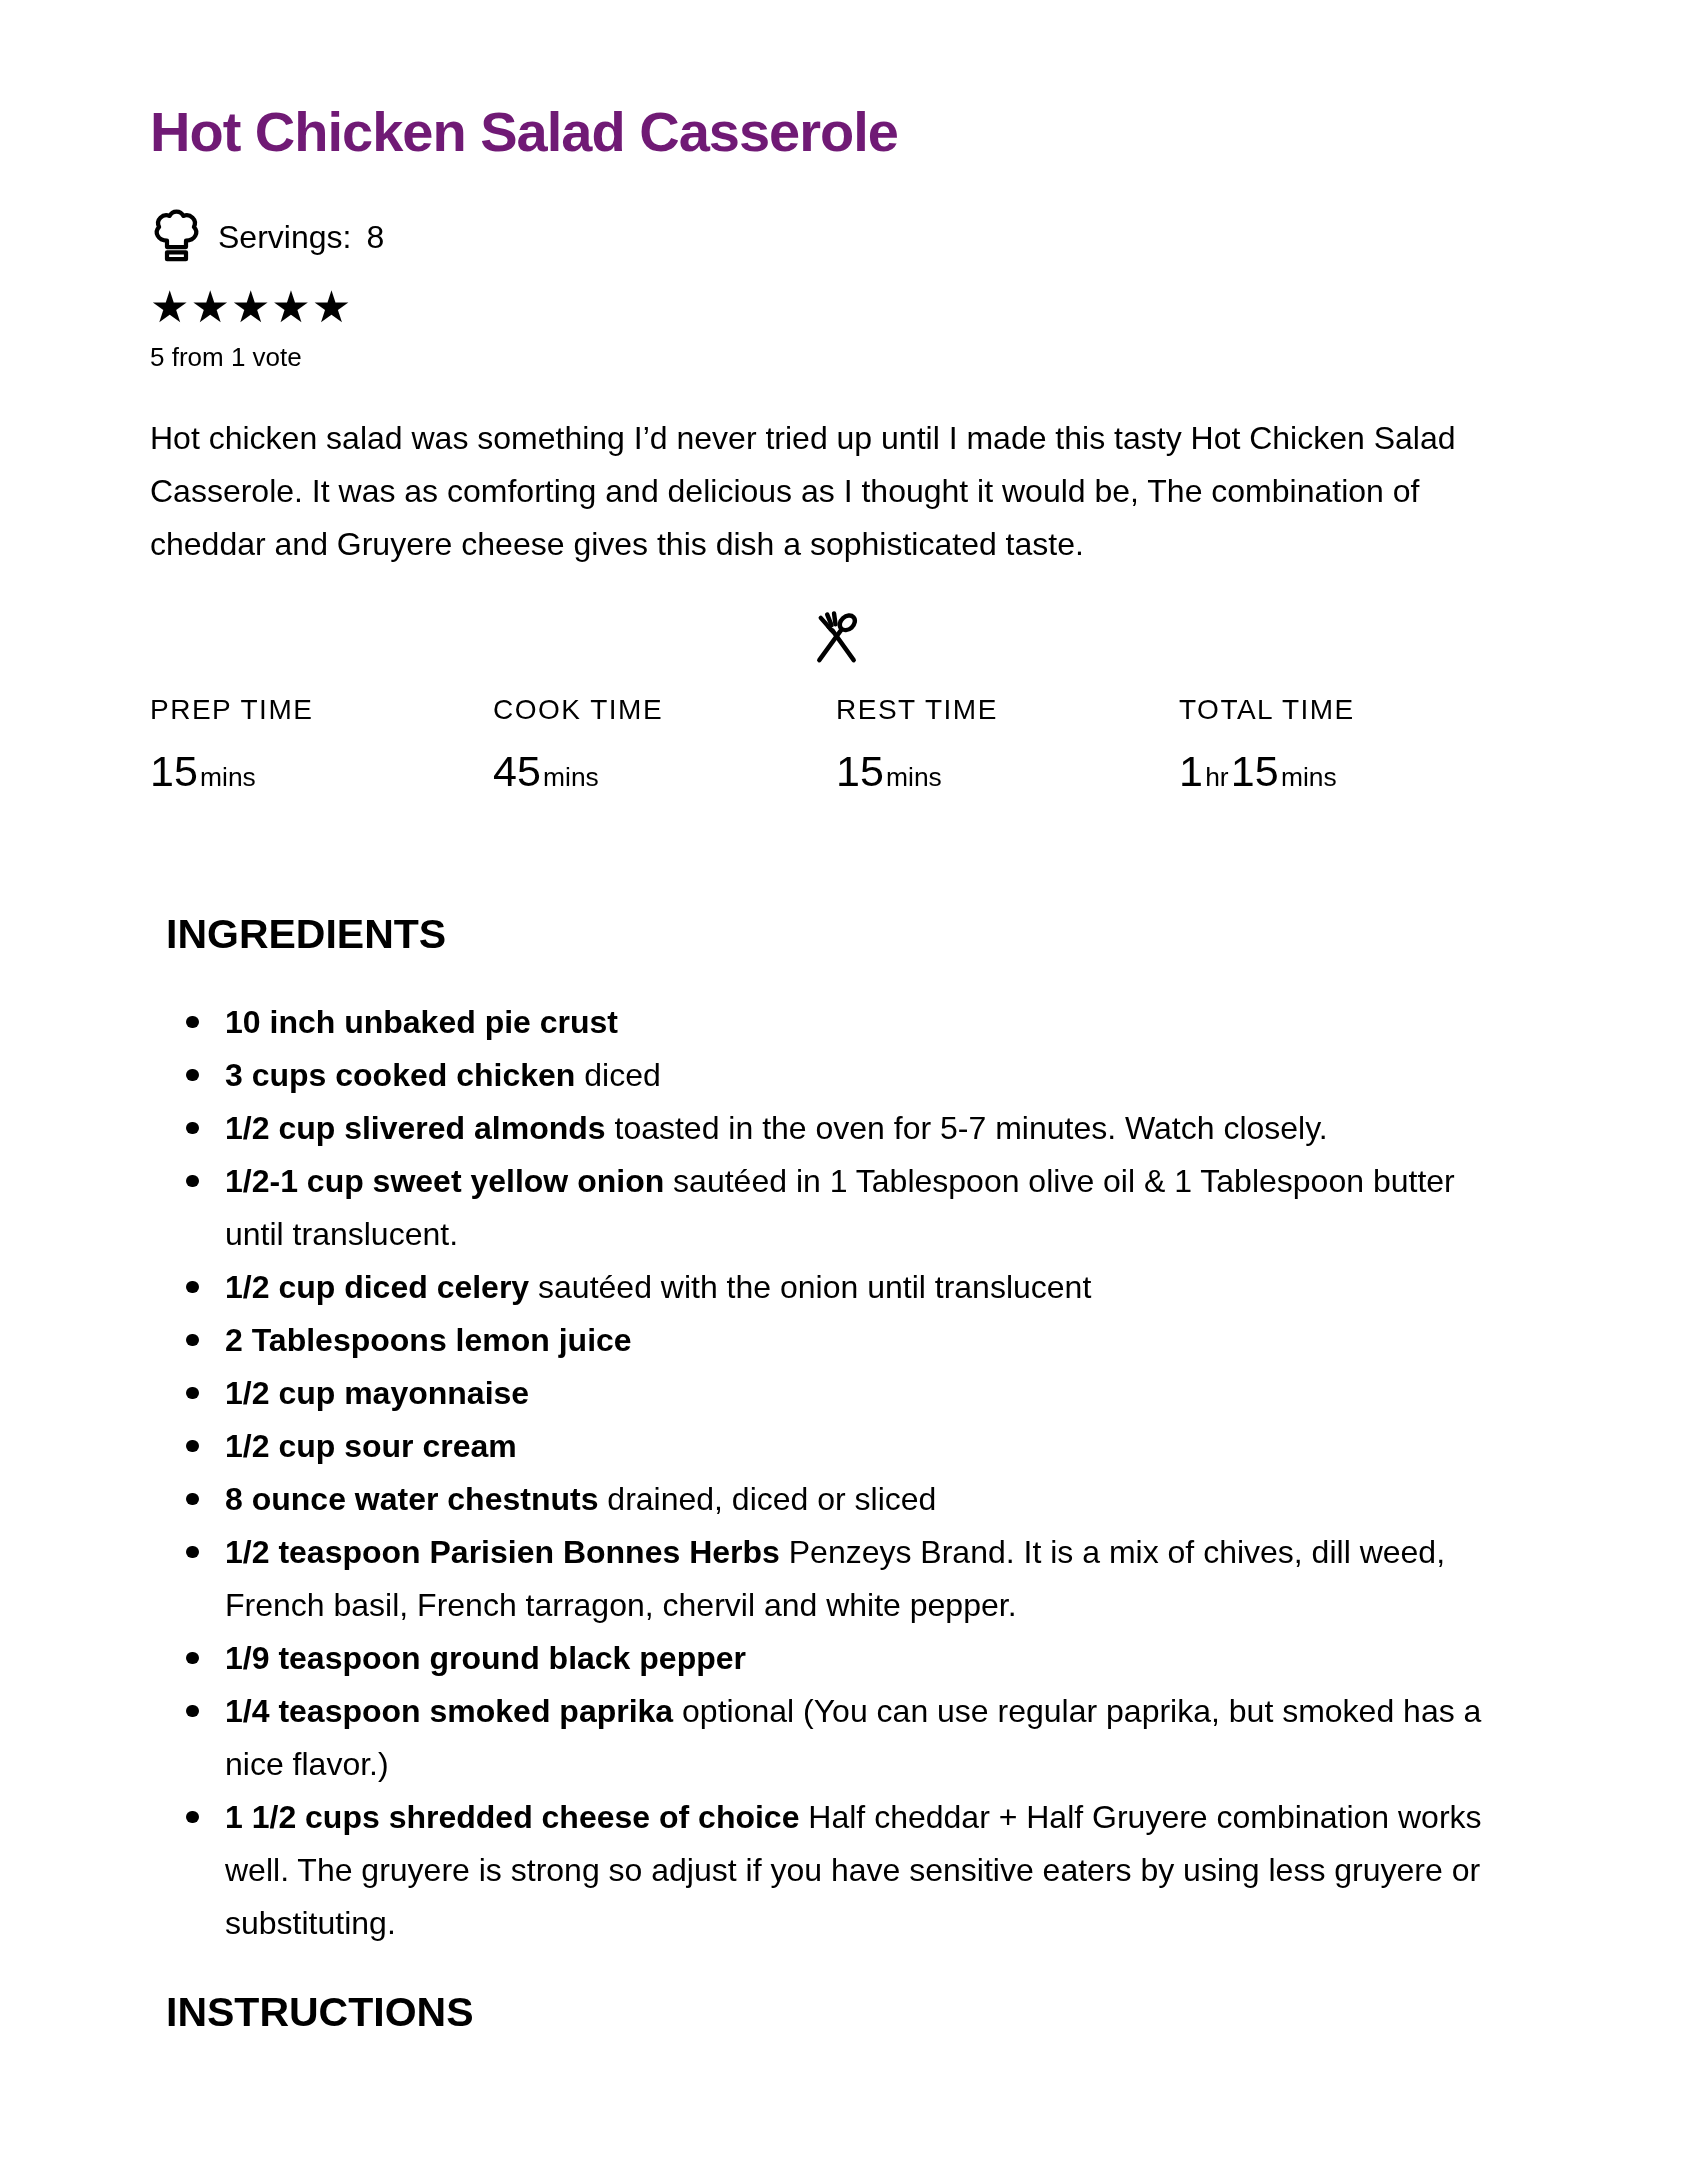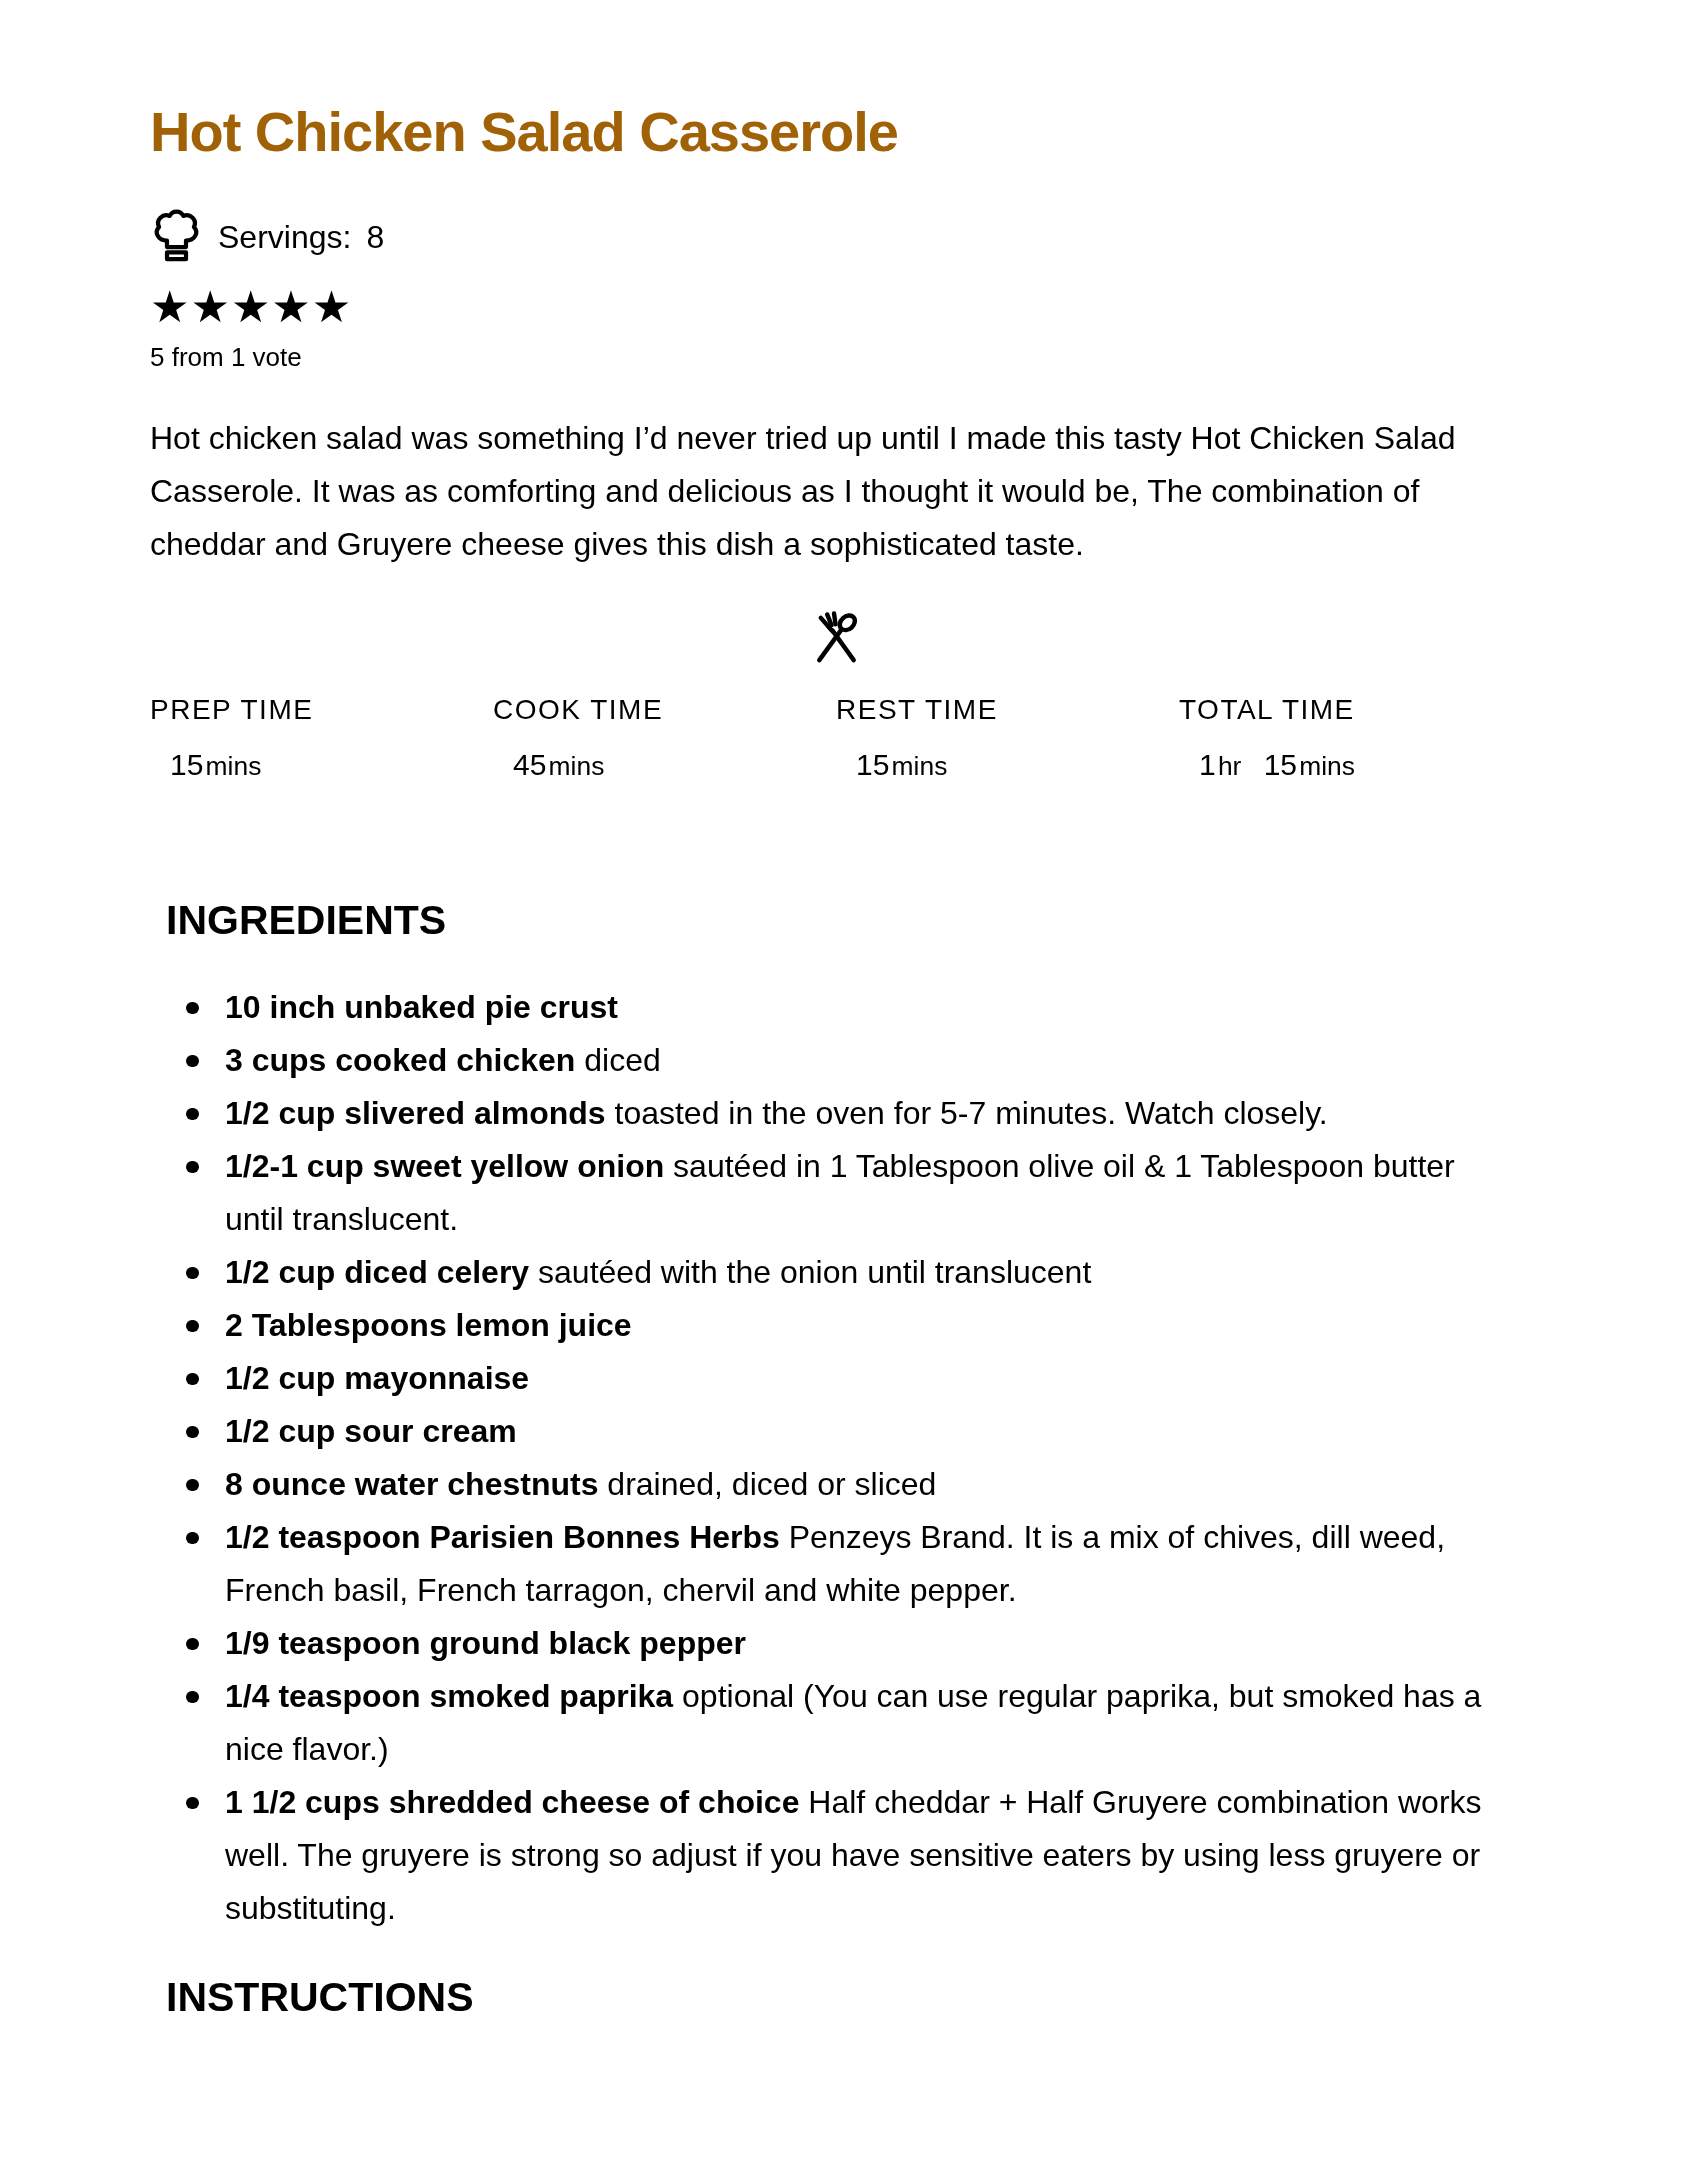--- a/index.html
+++ b/index.html
@@ -17,21 +17,21 @@
     box-sizing: border-box;
     padding: 100px 164px 0 150px;
     overflow: hidden;
   }
   .recipe-title {
     margin: 0;
     font-size: 56px;
     font-weight: 700;
     letter-spacing: -1px;
     line-height: 1.15;
-    color: #a16207;
+    color: #701a75;
   }
   .servings-row {
     margin-top: 44px;
     display: flex;
     align-items: center;
     gap: 15px;
     font-size: 32px;
   }
   .servings-row svg { display: block; }
   .rating-stars {
@@ -65,21 +65,21 @@
   }
   .time-label {
     font-size: 28px;
     letter-spacing: 1.5px;
     line-height: 1.1;
   }
   .time-value {
     margin-top: 22px;
     line-height: 1.1;
   }
-  .t-num { font-size: 30px; font-weight: 500; margin-left: 20px; }
+  .t-num { font-size: 43px; font-weight: 500; }
   .t-unit { font-size: 26.4px; font-weight: 400; }
   .section-heading {
     margin: 116px 0 0 16px;
     font-size: 41px;
     font-weight: 700;
     line-height: 1.15;
   }
   .section-heading.instructions {
     margin-top: 39px;
   }

